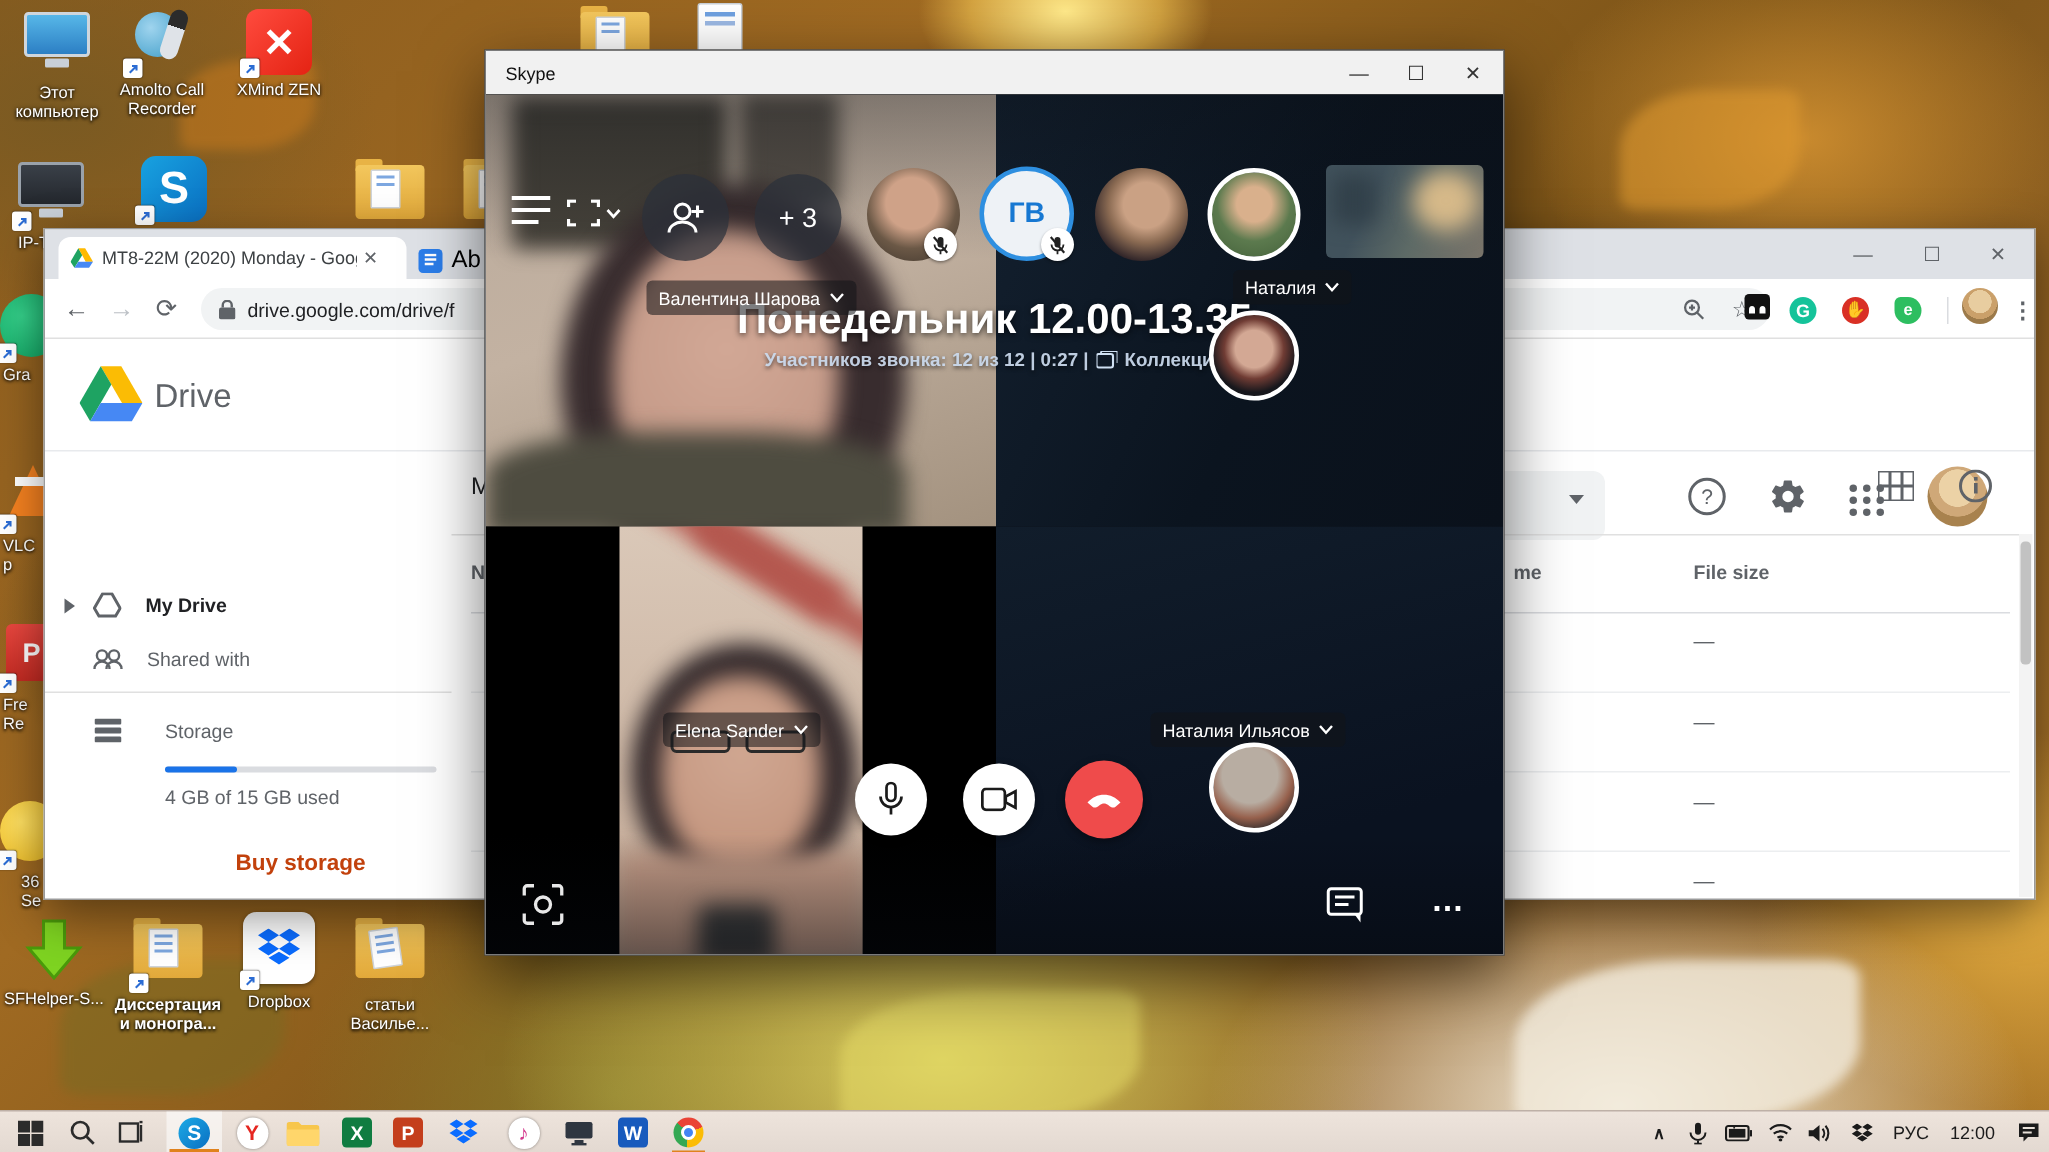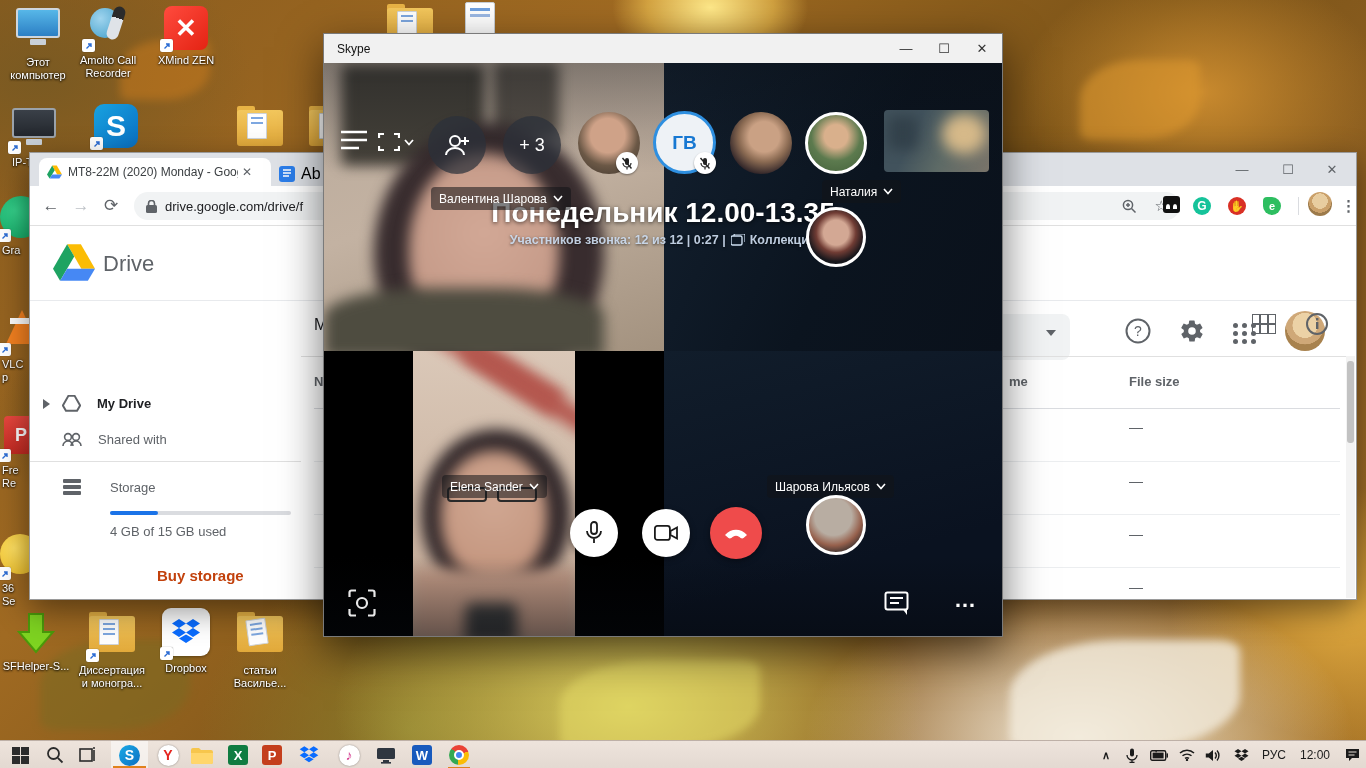--- a/index.html
+++ b/index.html
@@ -262,32 +262,32 @@
   </div>
   <div class="dicon" style="left:0px;top:534px;width:60px;text-align:left;">
     <div class="glyph" style="margin:0;">
       <div style="width:40px;height:40px;border-radius:50%;background:radial-gradient(circle at 35% 35%,#ffe062,#e8b61e);"></div>
       <div class="shortcut">
           <svg width="8" height="8">
             <path d="M1.5 6.5 L6 2 M3 2 h3 v3" stroke="#2b6cd4" stroke-width="1.4" fill="none"></path>
           </svg>
         </div>
     </div>
-    <div class="lbl" style="text-align:left;padding-left:2px;width:26px;">36 Se</div>
+    <div class="lbl" style="text-align:left;padding-left:14px;width:26px;">36 Se</div>
   </div>
 
   <div class="dicon" style="left:0px;top:612px;">
     <div class="glyph">
       <svg width="46" height="44" viewBox="0 0 46 44">
           <path d="M16 2 h14 v18 h10 L23 40 6 20 h10 z" fill="#7ed321" stroke="#4a9a0a" stroke-width="2"></path>
         </svg>
     </div>
     <div class="lbl">SFHelper-S...</div>
   </div>
-  <div class="dicon" style="left:76px;top:612px;">
+  <div class="dicon" style="left:76px;top:612px;font-weight:bold;">
     <div class="glyph">
       <div class="folder">
           <div class="tab"></div>
           <div class="back"></div>
           <div class="doc">
             <i></i>
             <i></i>
             <i></i>
           </div>
         </div>
@@ -592,21 +592,21 @@
             <path d="M1 1 L5 5.5 9 1" stroke="#fff" stroke-width="1.6" fill="none"></path>
           </svg>
       </div>
       <div class="nametag" style="left:118px;top:412px;">
         <span>Elena Sander</span>
         <svg width="10" height="7" viewBox="0 0 10 7">
             <path d="M1 1 L5 5.5 9 1" stroke="#fff" stroke-width="1.6" fill="none"></path>
           </svg>
       </div>
       <div class="nametag" style="left:443px;top:412px;">
-        <span>Шарова Ильясов</span>
+        <span>Наталия Ильясов</span>
         <svg width="10" height="7" viewBox="0 0 10 7">
             <path d="M1 1 L5 5.5 9 1" stroke="#fff" stroke-width="1.6" fill="none"></path>
           </svg>
       </div>
 
       <div class="avatar" style="left:482px;top:144px;width:60px;height:60px;border:3px solid #fff;background:radial-gradient(circle at 50% 42%,#d3a894 0 30%,#703c34 48%,#17171c 70%);"></div>
       <div class="avatar" style="left:482px;top:432px;width:60px;height:60px;border:3px solid #fff;background:radial-gradient(circle at 45% 35%,#b8ada2 0 40%,#96604c 62%,#3c3230 80%);"></div>
 
       <div class="circlebtn" style="left:246px;top:446px;width:48px;height:48px;background:#fff;box-shadow:0 2px 6px rgba(0,0,0,.4);">
         <svg width="18" height="24" viewBox="0 0 18 24">

